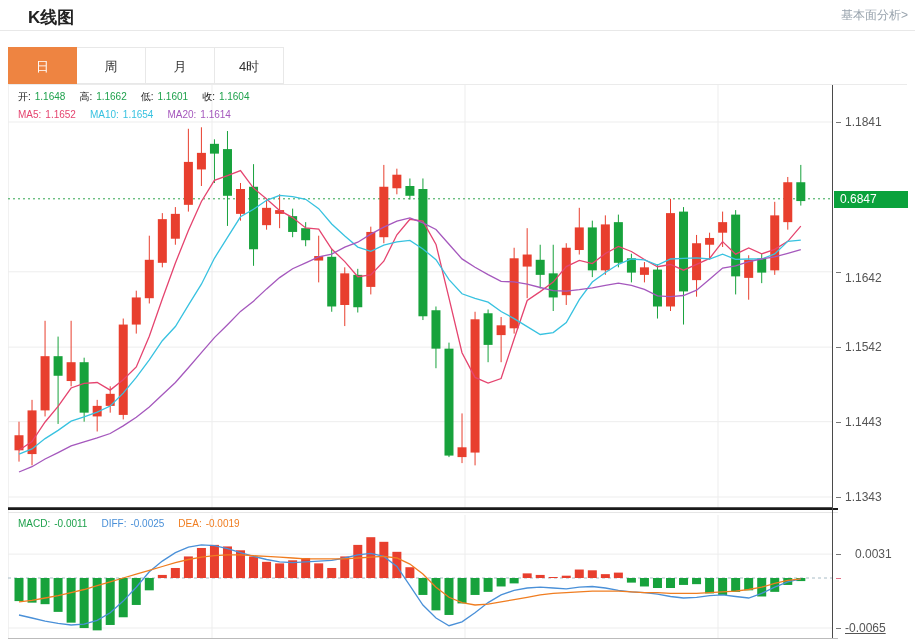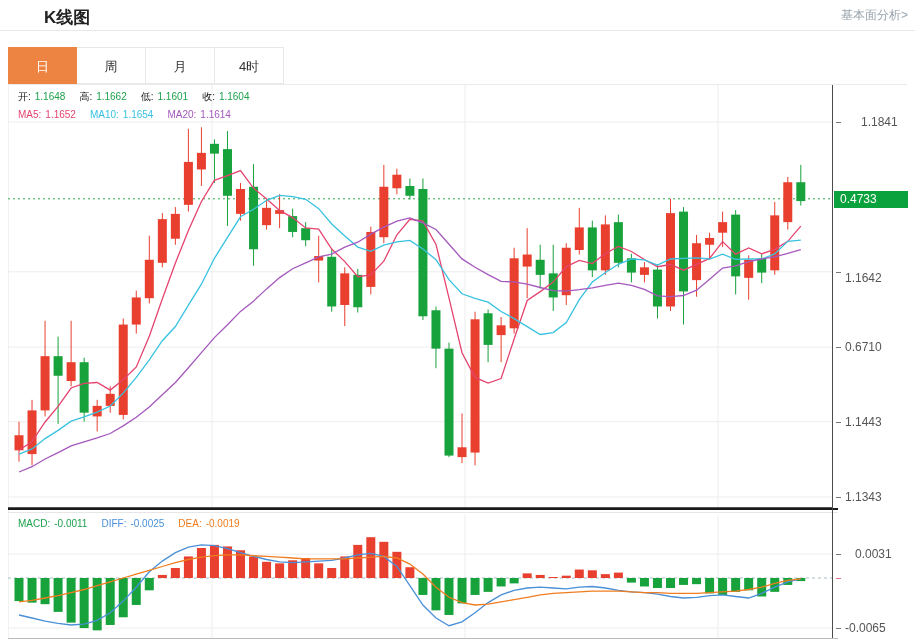--- a/index.html
+++ b/index.html
@@ -1,18 +1,18 @@
 <!DOCTYPE html>
 <html><head>
 <meta charset="utf-8">
 <style>
   html,body{margin:0;padding:0;background:#fff;}
   body{width:915px;height:640px;position:relative;overflow:hidden;
        font-family:"Liberation Sans","DejaVu Sans",sans-serif;-webkit-font-smoothing:antialiased;}
-  .page-title{position:absolute;left:44px;top:6px;font-size:17px;font-weight:bold;color:#222;}
+  .page-title{position:absolute;left:28px;top:6px;font-size:17px;font-weight:bold;color:#222;}
   .top-link{position:absolute;right:7px;top:7px;font-size:12px;color:#98a3ad;cursor:pointer;}
   .title-divider{position:absolute;left:0;top:30px;width:915px;height:1px;background:#e8e8e8;}
   .tabbar{position:absolute;left:8px;top:47px;display:flex;}
   .tab{width:69px;height:37px;line-height:37px;text-align:center;font-size:13px;color:#333;
        background:#fff;border:1px solid #e8e8e8;border-left:none;box-sizing:border-box;cursor:pointer;}
   .tab:first-child{border-left:1px solid #e8e8e8;}
   .tab.active{background:#ee8441;border-color:#ee8441;color:#fff;}
   .chart-top-line{position:absolute;left:8px;top:84px;width:899px;height:1px;background:#ebebeb;}
   .panel-divider{position:absolute;left:8px;top:512px;width:830px;height:1px;background:#e6e6e6;}
   .main-bottom-line{position:absolute;left:8px;top:508px;width:830px;height:2px;background:#1a1a1a;}
@@ -259,29 +259,29 @@
 <div class="info-line" style="top:90px" id="ohlcline"><span style="color: rgb(34, 34, 34);">开:</span><span class="pair" style="color: rgb(30, 161, 76);">1.1648</span><span style="color: rgb(34, 34, 34);">高:</span><span class="pair" style="color: rgb(30, 161, 76);">1.1662</span><span style="color: rgb(34, 34, 34);">低:</span><span class="pair" style="color: rgb(30, 161, 76);">1.1601</span><span style="color: rgb(34, 34, 34);">收:</span><span class="pair" style="color: rgb(30, 161, 76);">1.1604</span></div>
 <div class="info-line" style="top:109px" id="maline"><span style="color: rgb(229, 68, 111);">MA5:</span><span class="pair" style="color: rgb(229, 68, 111);">1.1652</span><span style="color: rgb(56, 194, 224);">MA10:</span><span class="pair" style="color: rgb(56, 194, 224);">1.1654</span><span style="color: rgb(165, 88, 189);">MA20:</span><span class="pair" style="color: rgb(165, 88, 189);">1.1614</span></div>
 <div class="info-line" style="top:518px" id="macdline"><span style="color: rgb(30, 161, 76);">MACD:</span><span class="pair" style="color: rgb(30, 161, 76);">-0.0011</span><span style="color: rgb(74, 144, 216);">DIFF:</span><span class="pair" style="color: rgb(74, 144, 216);">-0.0025</span><span style="color: rgb(240, 125, 32);">DEA:</span><span class="pair" style="color: rgb(240, 125, 32);">-0.0019</span></div>
 
 <div class="main-bottom-line"></div>
 <div class="panel-divider"></div>
 <div class="macd-bottom-line"></div>
 <div class="axis-line"></div>
 <div id="axislabels">
     <div class="tick" style="top: 122px;"></div>
-    <div class="axis-label" style="top: 115px; margin-left: 16px;">1.1841</div>
+    <div class="axis-label" style="top: 115px;">1.1841</div>
     <div class="tick" style="top: 272px;"></div>
     <div class="axis-label" style="top: 271px;">1.1642</div>
     <div class="tick" style="top: 347px;"></div>
-    <div class="axis-label" style="top: 340px;">0.6710</div>
+    <div class="axis-label" style="top: 340px;">1.1542</div>
     <div class="tick" style="top: 422px;"></div>
     <div class="axis-label" style="top: 415px;">1.1443</div>
     <div class="tick" style="top: 497px;"></div>
     <div class="axis-label" style="top: 490px;">1.1343</div>
     <div class="tick" style="top: 554px;"></div>
     <div class="axis-label" style="top: 547px; margin-left: 10px;">0.0031</div>
     <div class="tick" style="top: 628px;"></div>
-    <div class="axis-label" style="top: 621px;">-0.0065</div>
+    <div class="axis-label" style="top: 621px; text-decoration: underline;">-0.0065</div>
     <div class="tick pink" style="top: 578px;"></div>
   </div>
 
-<div class="price-tag">0.4733</div>
+<div class="price-tag">0.6847</div>
 
 </body></html>

